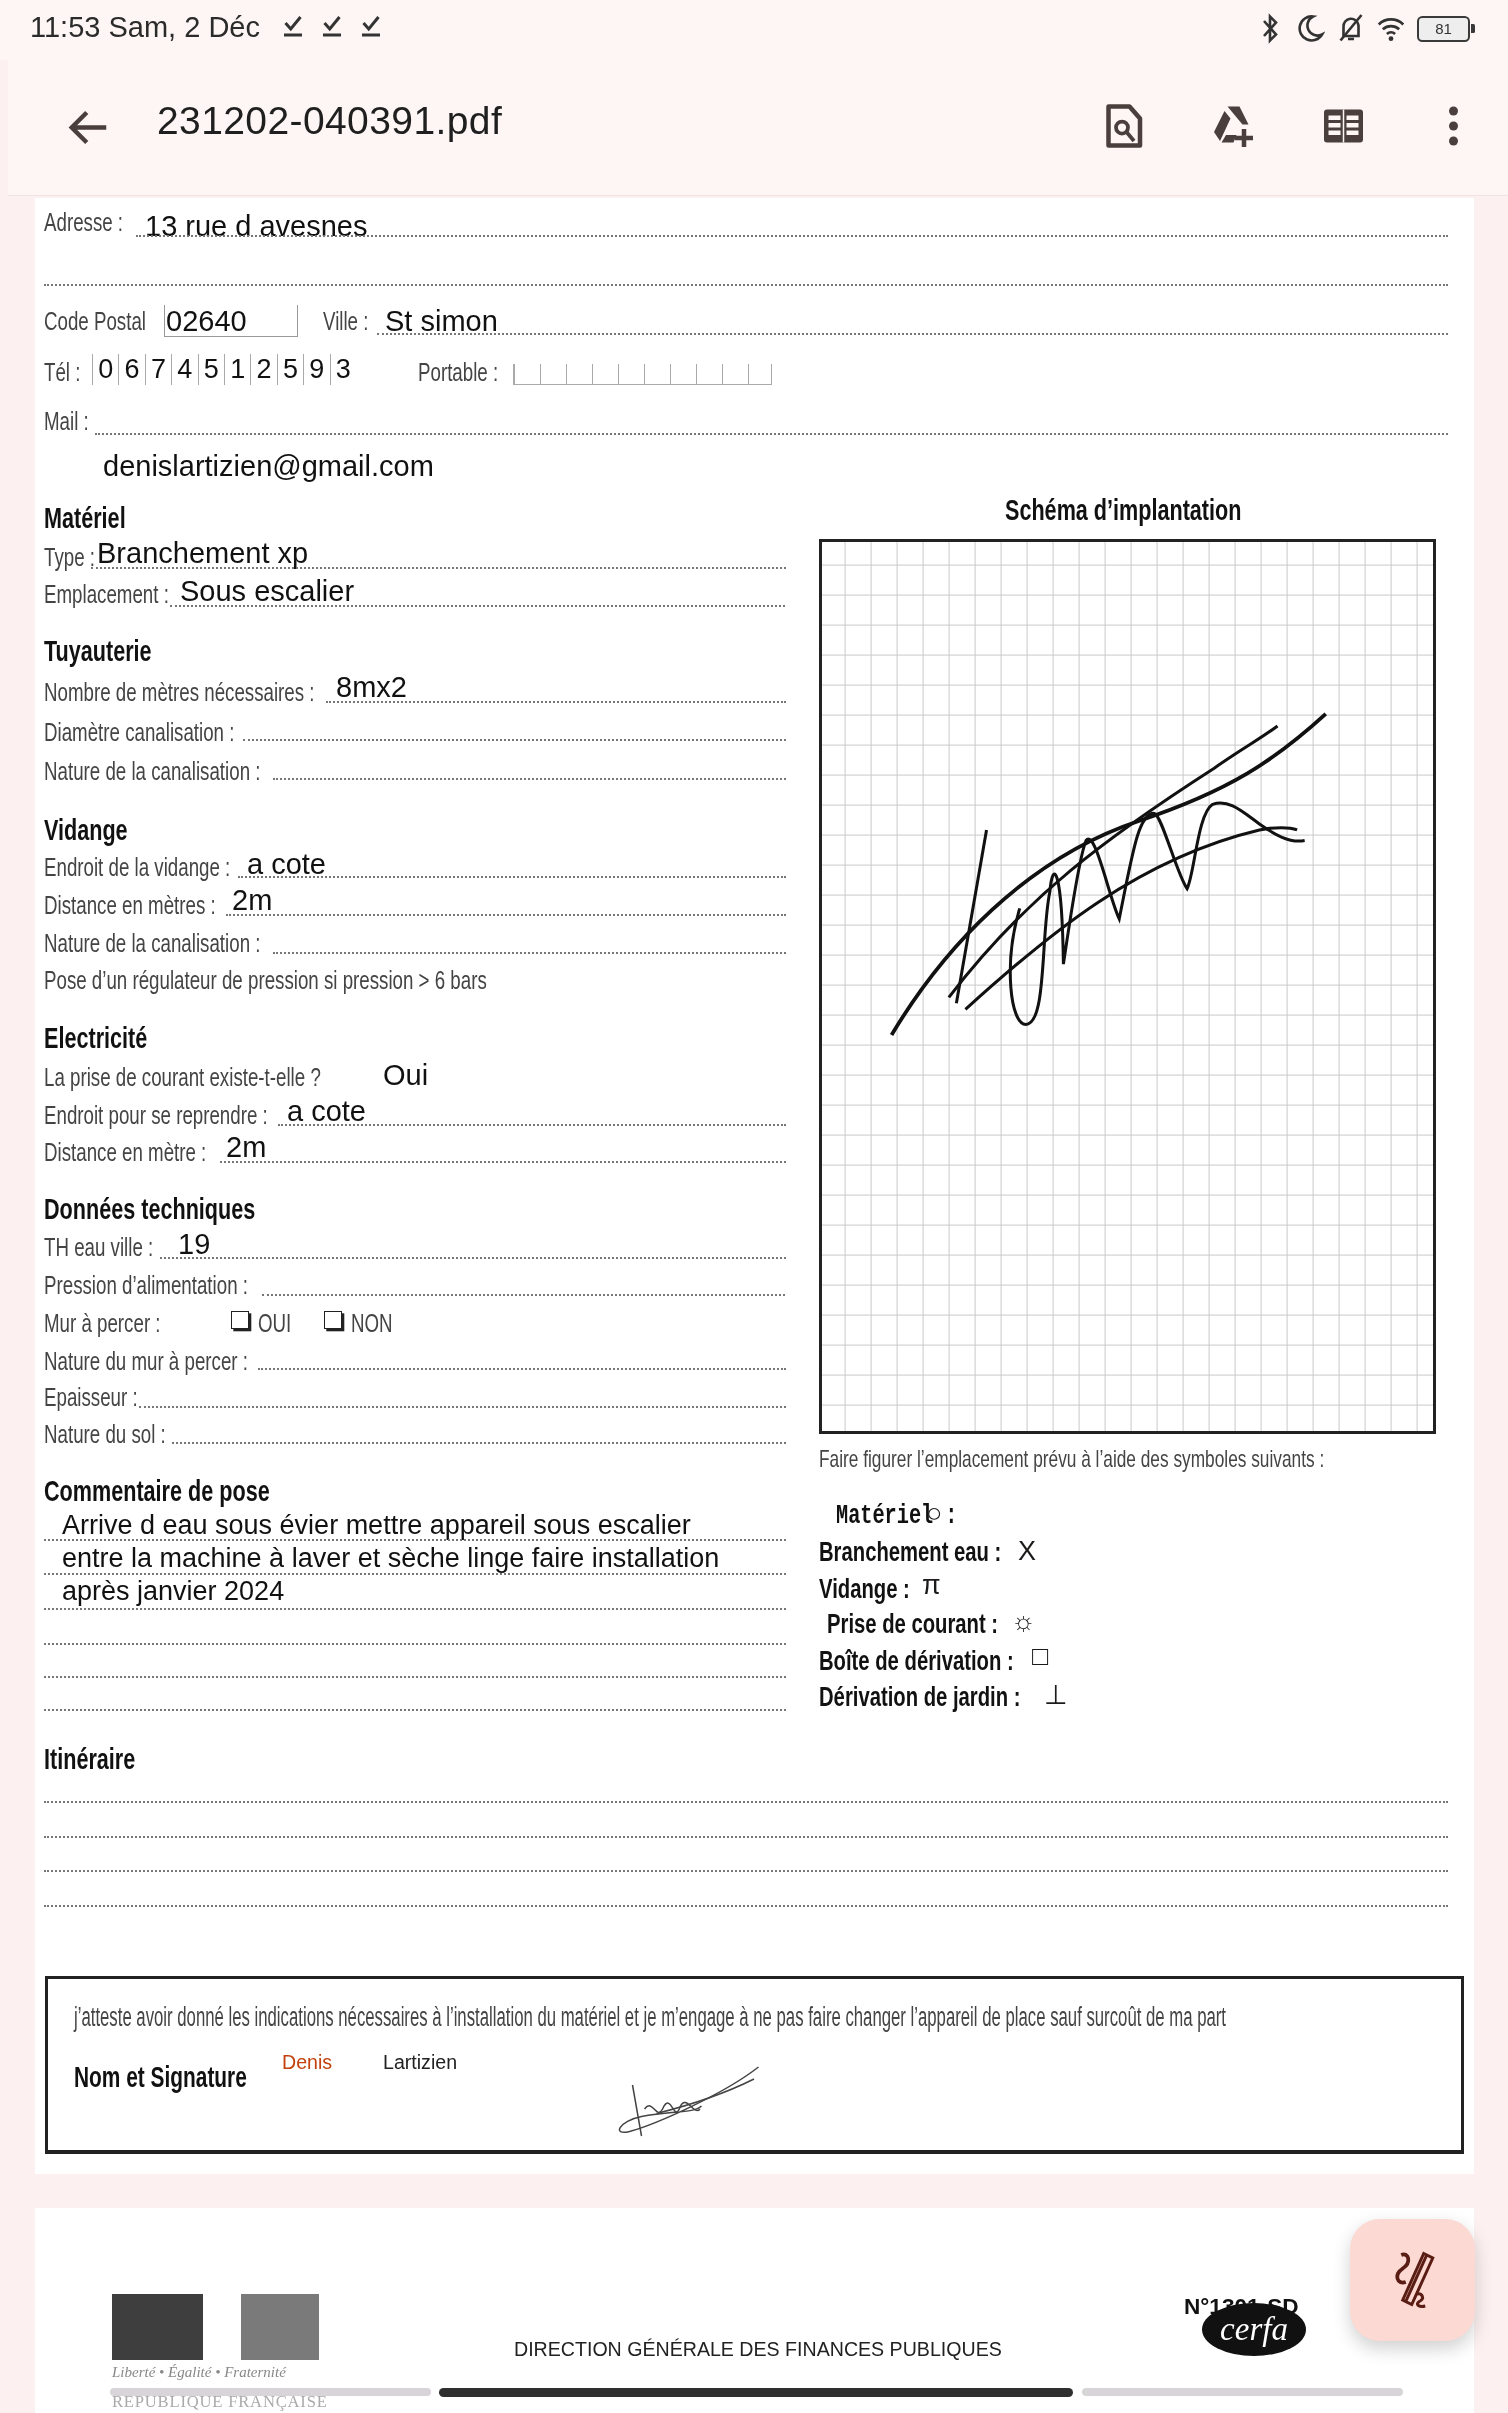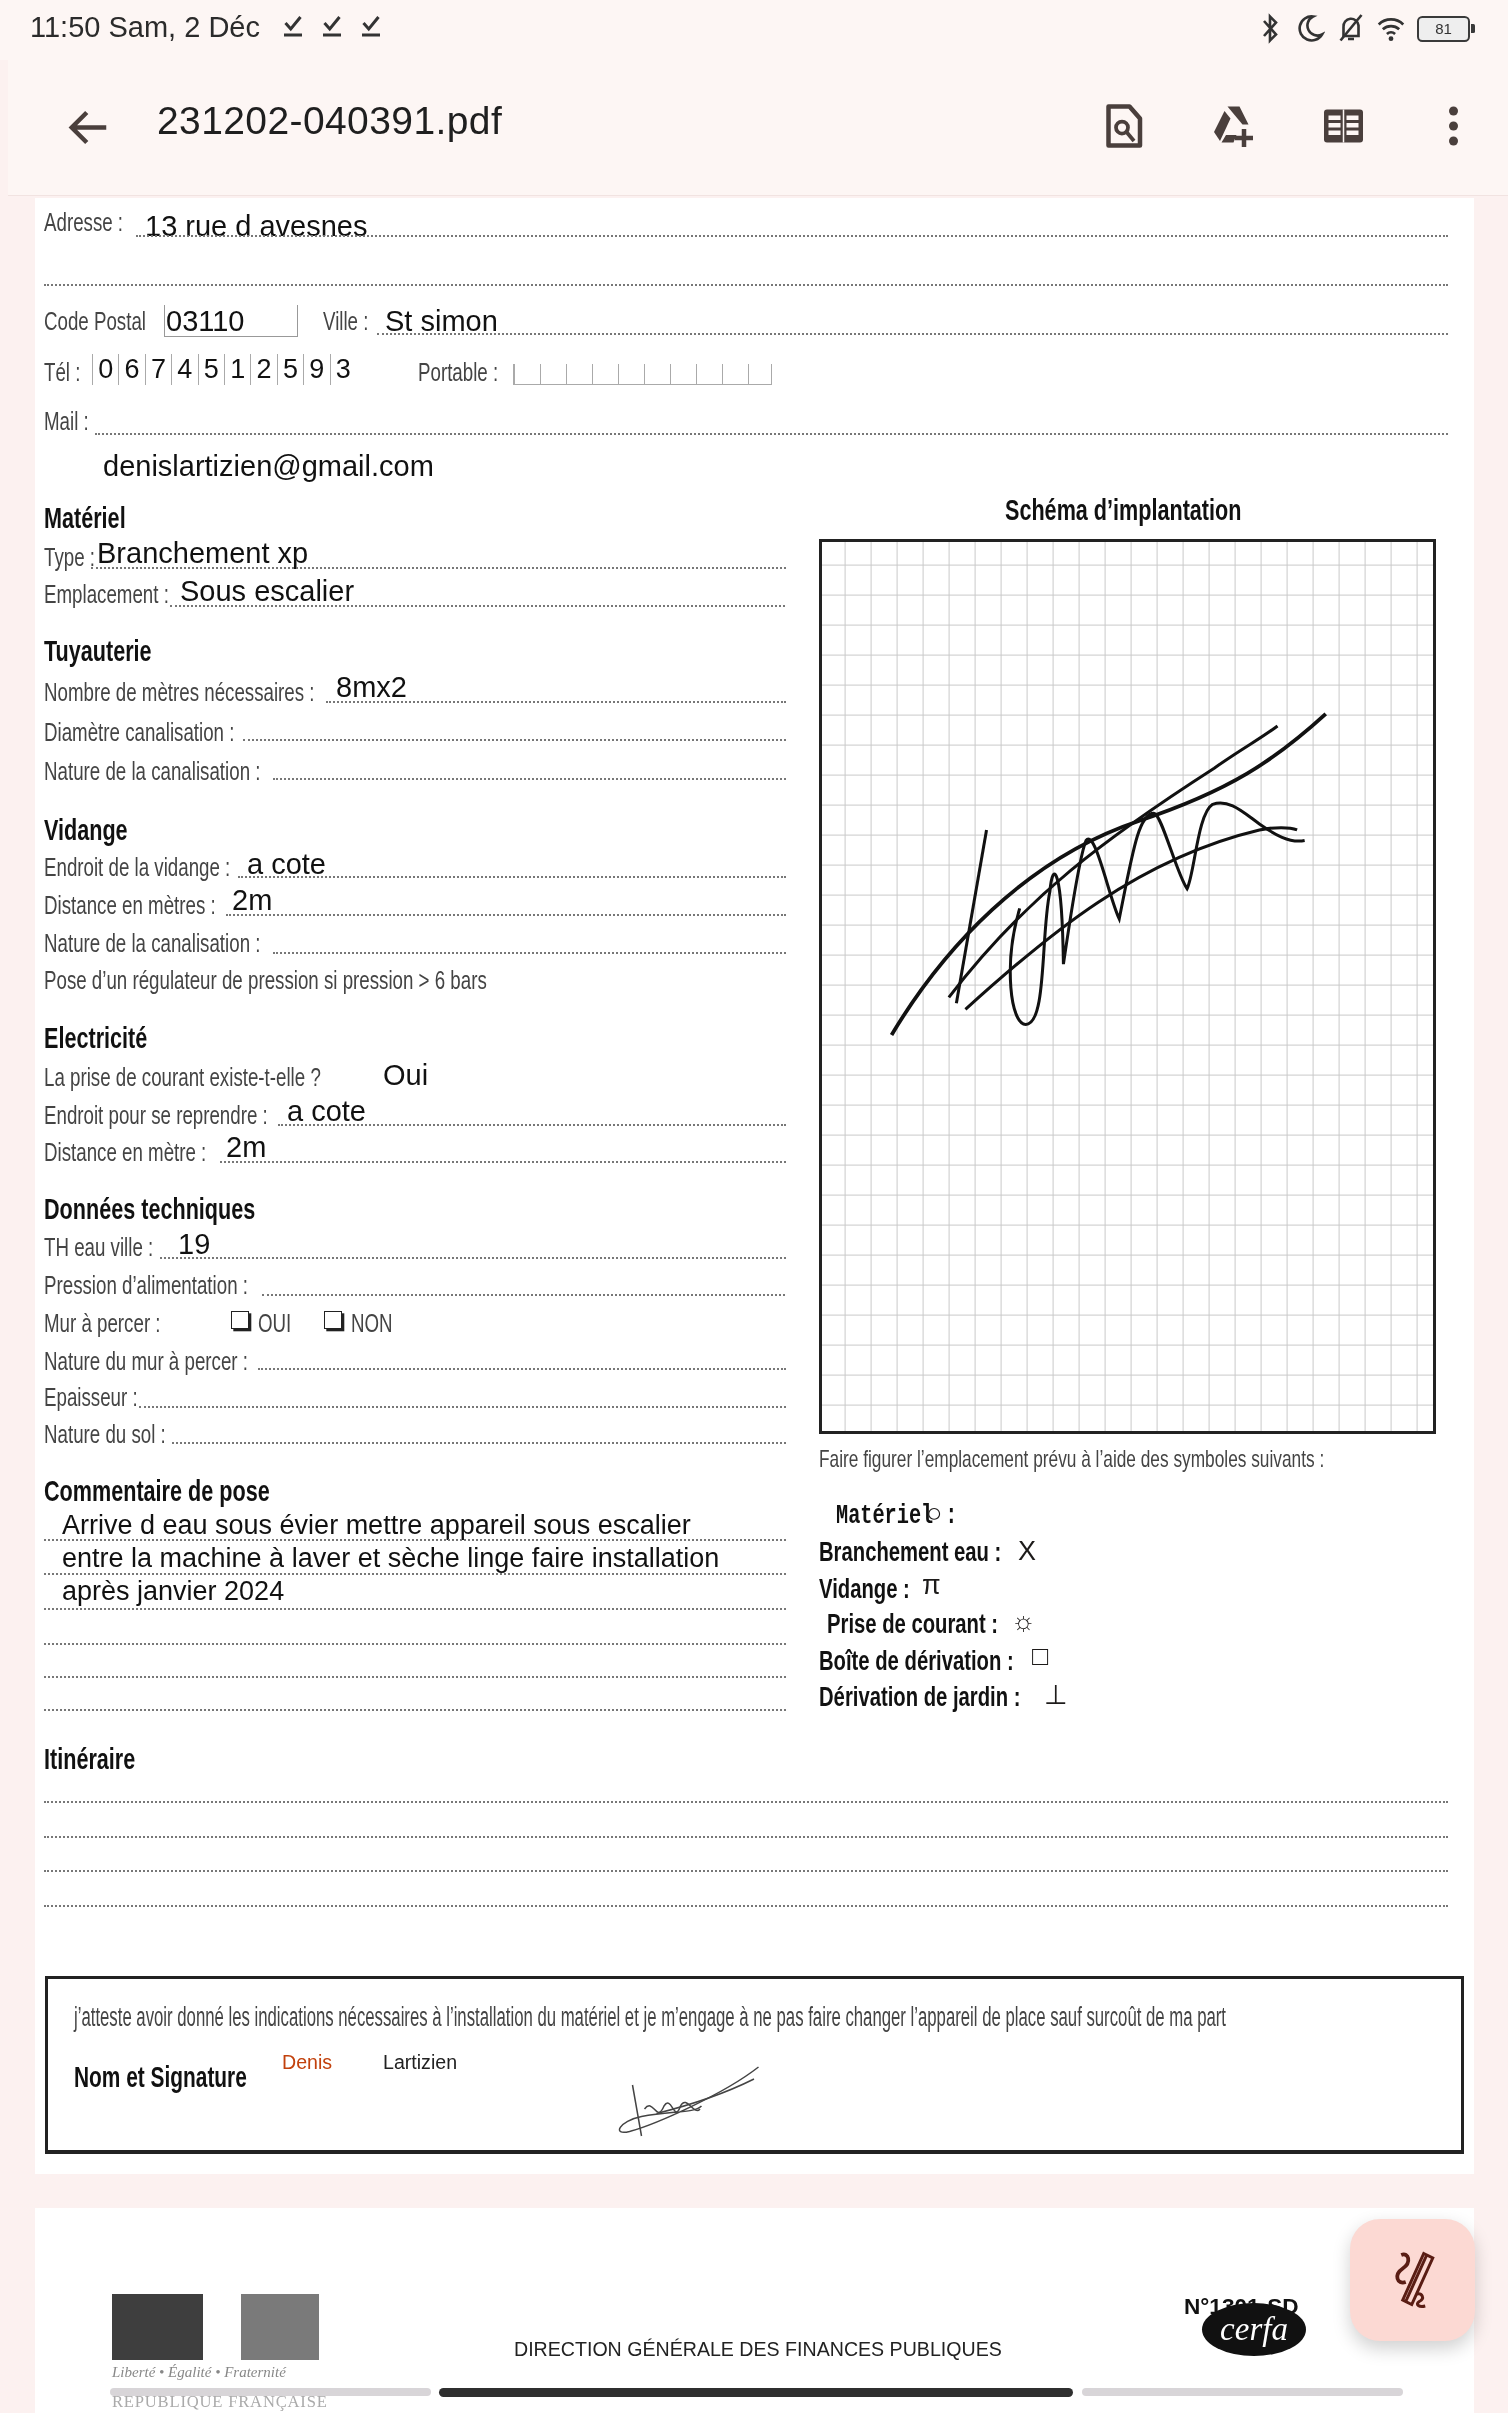--- a/index.html
+++ b/index.html
@@ -62,21 +62,21 @@
   .marianne { position: absolute; left: 112px; top: 2294px; width: 207px; height: 66px; display: flex; }
   .mar-l { width: 91px; height: 66px; background: #3e3e3e; }
   .mar-m { width: 38px; height: 66px; background: #fff; }
   .mar-r { width: 78px; height: 66px; background: #7a7a7a; }
   .cerfa { position: absolute; left: 1202px; top: 2303px; width: 104px; height: 53px; background: #111; border-radius: 50%; color: #fff; font-family: "Liberation Serif", serif; font-style: italic; font-size: 33px; display: flex; align-items: center; justify-content: center; }
 </style>
 </head>
 <body>
 
 <div class="statusbar">
-  <span class="status-time">11:50 Sam, 2 Déc</span>
+  <span class="status-time">11:53 Sam, 2 Déc</span>
   <div class="status-checks">
     <span class="status-check">
       <svg viewBox="0 0 32 40">
           <path d="M6 16 L13 24 L26 8" stroke="#333" stroke-width="4" fill="none"></path>
           <rect x="4" y="30" width="24" height="4" fill="#333"></rect>
         </svg>
     </span>
     <span class="status-check">
       <svg viewBox="0 0 32 40">
           <path d="M6 16 L13 24 L26 8" stroke="#333" stroke-width="4" fill="none"></path>
@@ -170,21 +170,21 @@
   <span class="lbl">Adresse :</span>
 </div>
 <span class="abs val" style="left:145px;top:210px;">13 rue d avesnes</span>
 <div class="dotted" style="left:136px;top:235px;width:1312px;"></div>
 <div class="dotted" style="left:44px;top:284px;width:1404px;"></div>
 
 <div class="abs" style="left:44px;top:306px;">
   <span class="lbl">Code Postal</span>
 </div>
 <div class="abs" style="left:164px;top:305px;width:134px;height:32px;border:1.5px solid #999;border-top:none;"></div>
-<span class="abs val" style="left:166px;top:305px;">03110</span>
+<span class="abs val" style="left:166px;top:305px;">02640</span>
 <span class="abs lbl" style="left:323px;top:306px;">Ville :</span>
 <span class="abs val" style="left:385px;top:305px;">St simon</span>
 <div class="dotted" style="left:377px;top:333px;width:1071px;"></div>
 
 <span class="abs lbl" style="left:44px;top:357px;">Tél :</span>
 <div class="abs" style="left:92px;top:354px;display:flex;">
   <span class="val" style="width:26.4px;border-left:1.5px solid #aaa;text-align:center;font-size:27px;">0</span>
   <span class="val" style="width:26.4px;border-left:1.5px solid #aaa;text-align:center;font-size:27px;">6</span>
   <span class="val" style="width:26.4px;border-left:1.5px solid #aaa;text-align:center;font-size:27px;">7</span>
   <span class="val" style="width:26.4px;border-left:1.5px solid #aaa;text-align:center;font-size:27px;">4</span>

